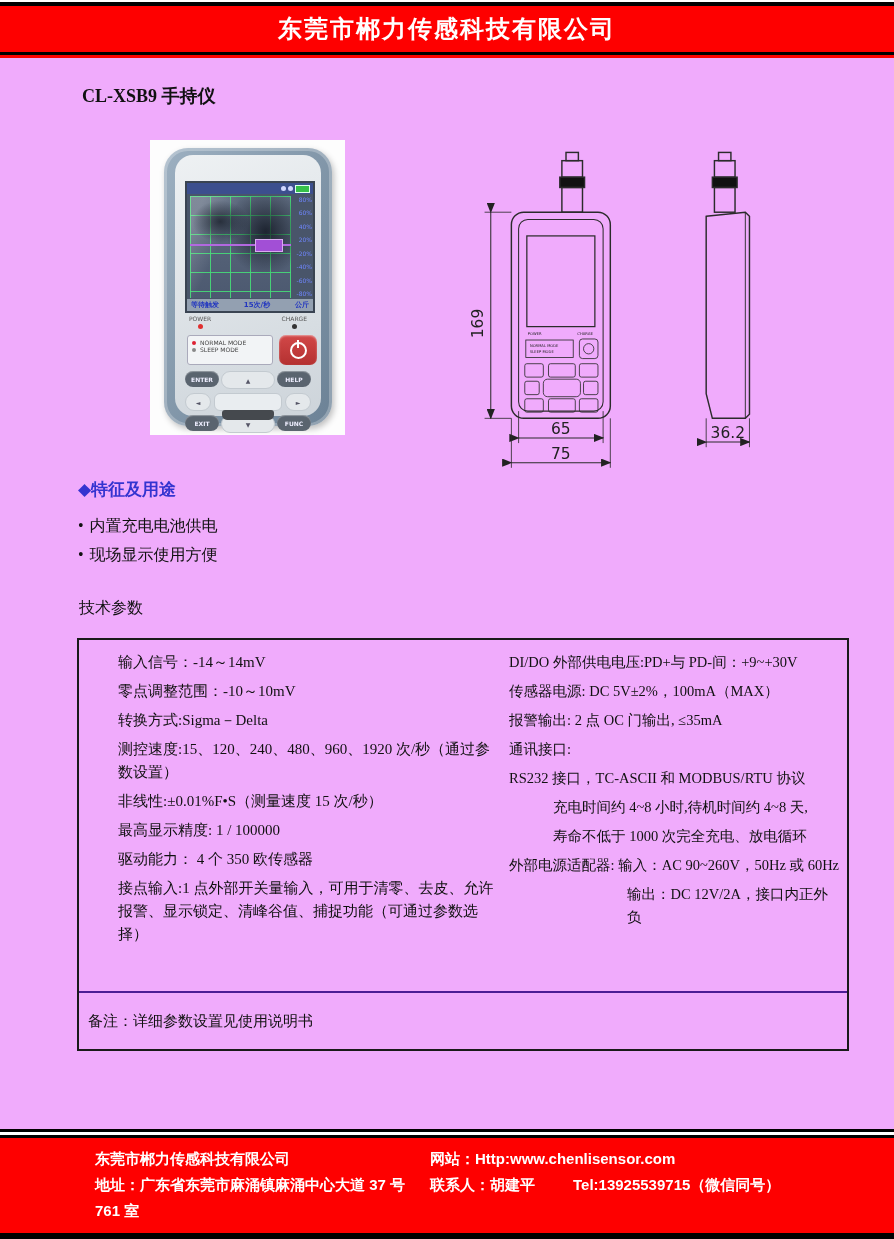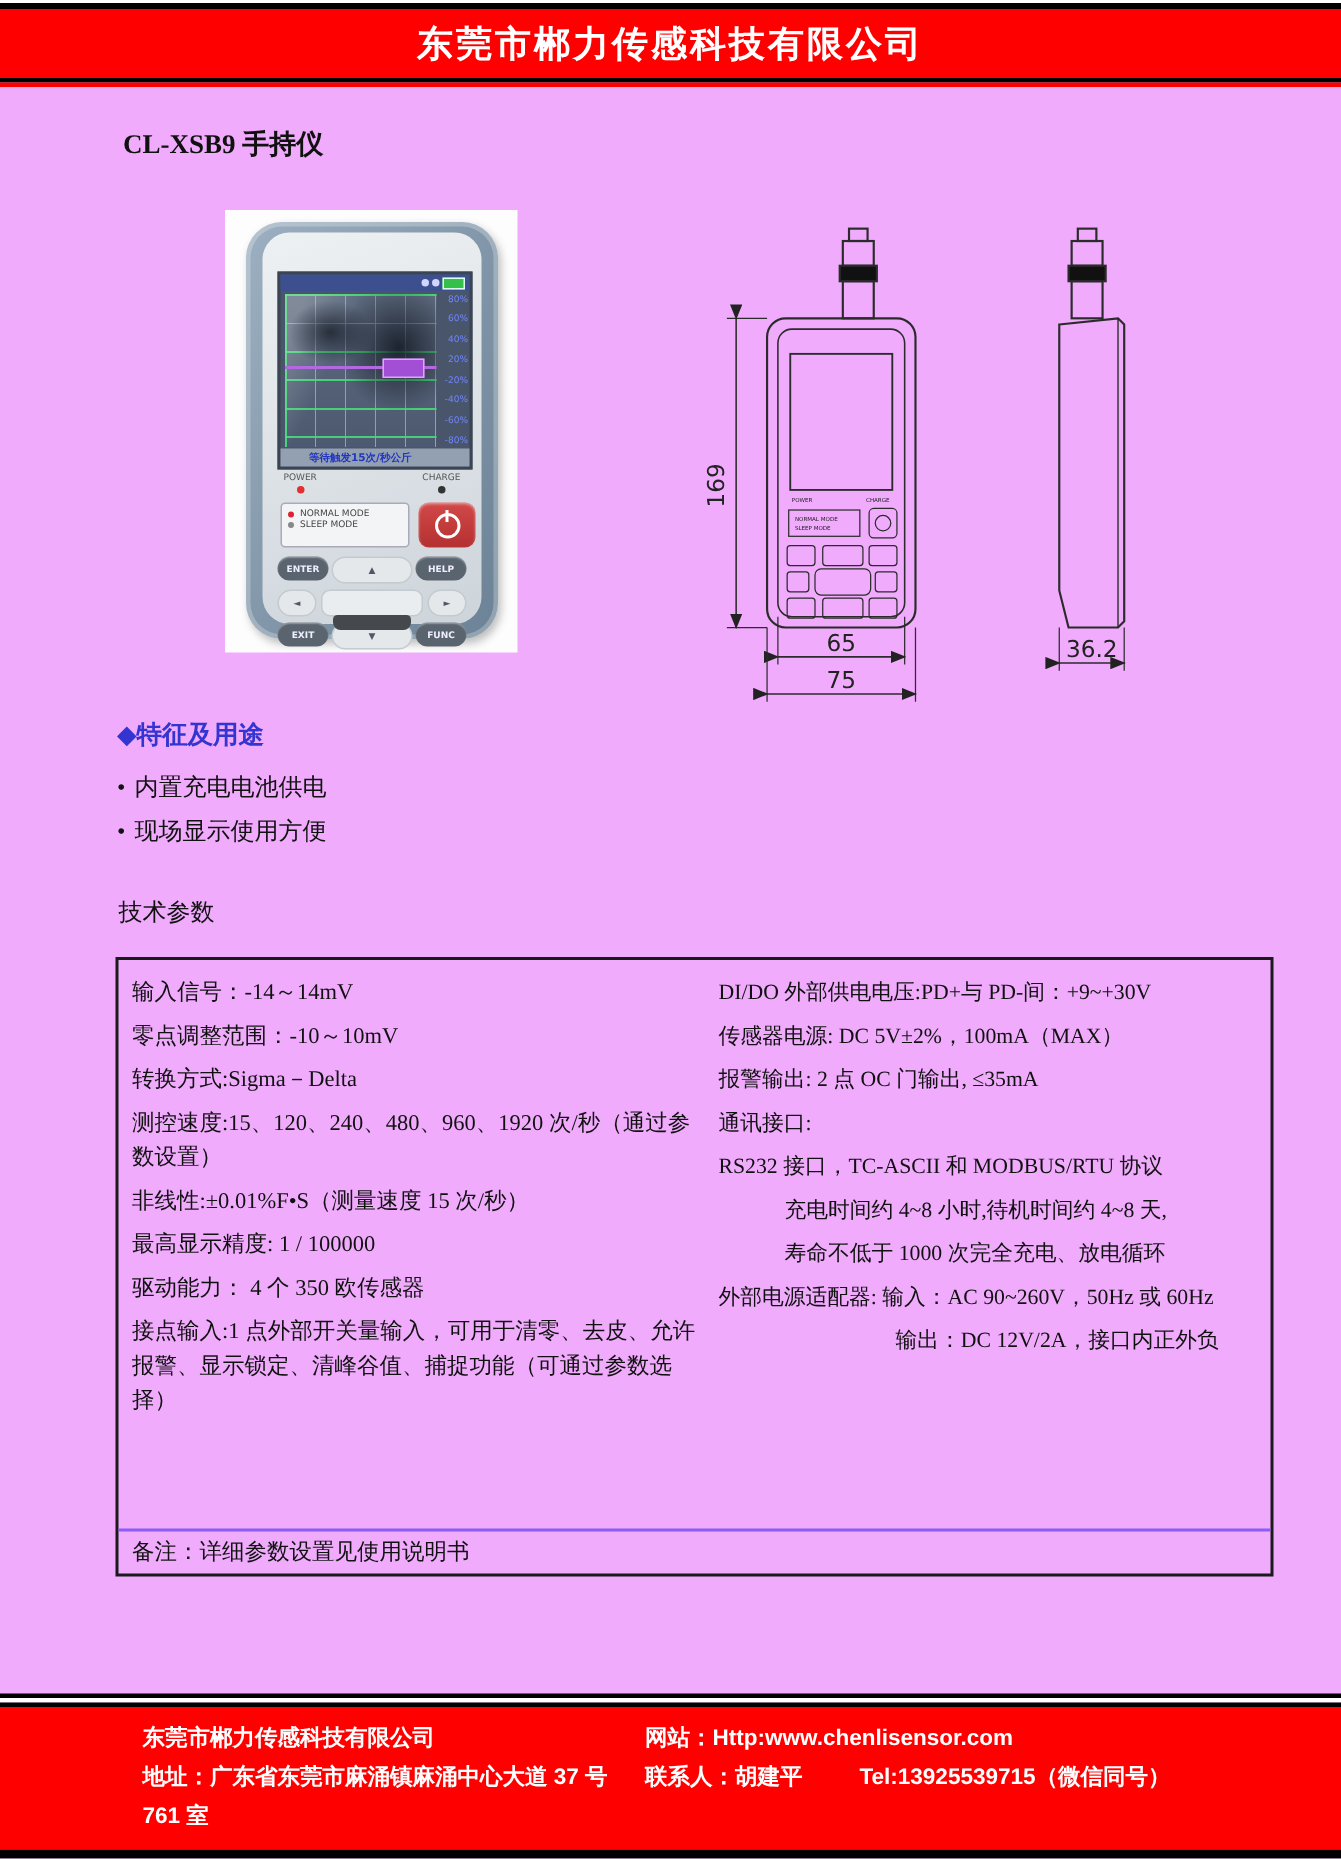--- a/index.html
+++ b/index.html
@@ -34,21 +34,21 @@
          radial-gradient(40px 30px at 30% 25%, rgba(20,26,36,.75), rgba(20,26,36,0) 70%),
          radial-gradient(55px 60px at 75% 35%, rgba(15,20,30,.8), rgba(15,20,30,0) 72%),
          linear-gradient(115deg, rgba(255,255,255,.22) 10%, rgba(255,255,255,0) 35%),
          repeating-linear-gradient(to right, rgba(70,220,120,.9) 0 1px, transparent 1px 20px),
          repeating-linear-gradient(to bottom, rgba(70,220,120,.9) 0 1px, transparent 1px 19px),
          linear-gradient(#5d6a7e,#4c5970);}
   .trace{position:absolute;left:0;right:0;top:47%;height:2px;background:#b268e0;}
   .tracebox{position:absolute;right:8px;top:calc(47% - 5px);width:26px;height:11px;background:#a24fd6;border:1px solid #d9aaf0;}
   .ylabels{position:absolute;right:1px;top:14px;bottom:14px;width:20px;display:flex;flex-direction:column;justify-content:space-between;}
   .ylabels span{font-size:6px;line-height:6px;color:#6f86ff;font-family:"DejaVu Sans",sans-serif;text-align:right;}
-  .scr .bbar{position:absolute;left:0;bottom:0;right:0;height:12px;background:#93a0b1;display:flex;align-items:center;padding:0 19px;box-sizing:border-box;}
+  .scr .bbar{position:absolute;left:0;bottom:0;right:0;height:12px;background:#93a0b1;display:flex;align-items:center;justify-content:space-between;padding:0 4px;box-sizing:border-box;}
   .scr .bbar span{font-size:7px;font-weight:bold;color:#2236c0;font-family:"DejaVu Sans",sans-serif;}
   .ledrow{position:absolute;left:14px;right:14px;top:160px;display:flex;justify-content:space-between;}
   .ledrow .lbl{font-size:6px;color:#555;font-family:"DejaVu Sans",sans-serif;text-align:center;}
   .led{width:5px;height:5px;border-radius:50%;margin:2px auto 0;}
   .led.red{background:#e03030;} .led.dark{background:#333;}
   .moderow{position:absolute;left:12px;top:180px;display:flex;gap:6px;align-items:stretch;}
   .modebox{width:86px;border:1px solid #aab;background:#f2f4f6;border-radius:3px;padding:3px 4px;box-sizing:border-box;}
   .modeline{display:flex;align-items:center;gap:4px;}
   .modeline i{width:4px;height:4px;border-radius:50%;display:inline-block;}
   .modeline i.r{background:#d23;} .modeline i.g{background:#888;}
@@ -78,28 +78,28 @@
   .features{position:absolute;left:78px;top:478px;}
   .feat-head{color:#3434d0;font-weight:bold;font-size:17px;font-family:"Liberation Sans","DejaVu Sans",sans-serif;}
   .feat-list{margin-top:10px;}
   .feat-item{font-size:16px;line-height:29px;}
   .feat-item .b{margin-right:6px;}
 
   
   .specs-head{position:absolute;left:79px;top:598px;font-size:16px;}
   .spec-table{position:absolute;left:77px;top:638px;width:772px;height:413px;border:2px solid #1a1a1a;box-sizing:border-box;
               display:flex;flex-direction:column;}
-  .spec-cols{flex:1;display:flex;}
+  .spec-cols{flex:1;display:flex;margin-left:30px;}
   .col-l{width:398px;padding:8px 4px 0 9px;box-sizing:border-box;}
   .col-r{flex:1;padding:8px 6px 0 2px;box-sizing:border-box;}
   .spec{margin:0;font-size:15px;line-height:23px;padding:3px 0;}
   .col-r .spec{font-size:14.5px;}
   .ind1{padding-left:44px;}
   .ind2{padding-left:118px;}
-  .note-row{border-top:2px solid #8b5cf6;padding:3px 9px;font-size:15px;line-height:22px;}
+  .note-row{border-top:2px solid #4c1d95;padding:17px 9px;font-size:15px;line-height:22px;}
 
   
   .footer{position:absolute;left:0;right:0;bottom:0;}
   .f-line1{height:3px;background:#000;}
   .f-gap{height:3px;background:#fff;}
   .f-line2{height:3px;background:#000;}
   .f-red{background:#fe0000;color:#fff;padding:8px 0 9px;
          font-family:"Liberation Sans","DejaVu Sans",sans-serif;font-weight:bold;font-size:15px;}
   .f-row{display:flex;line-height:26px;}
   .f-left{width:430px;padding-left:95px;box-sizing:border-box;}

